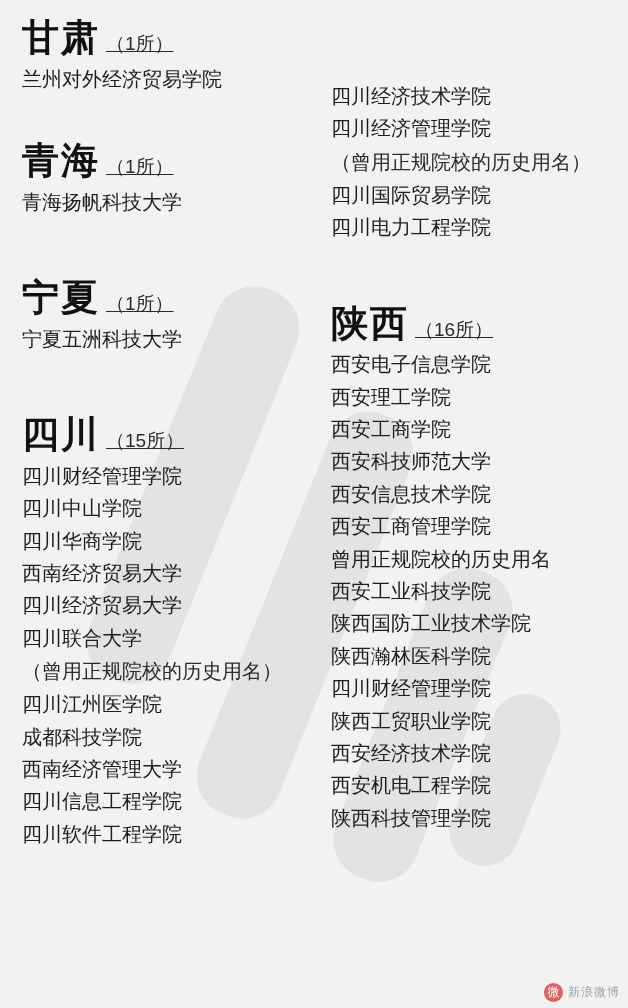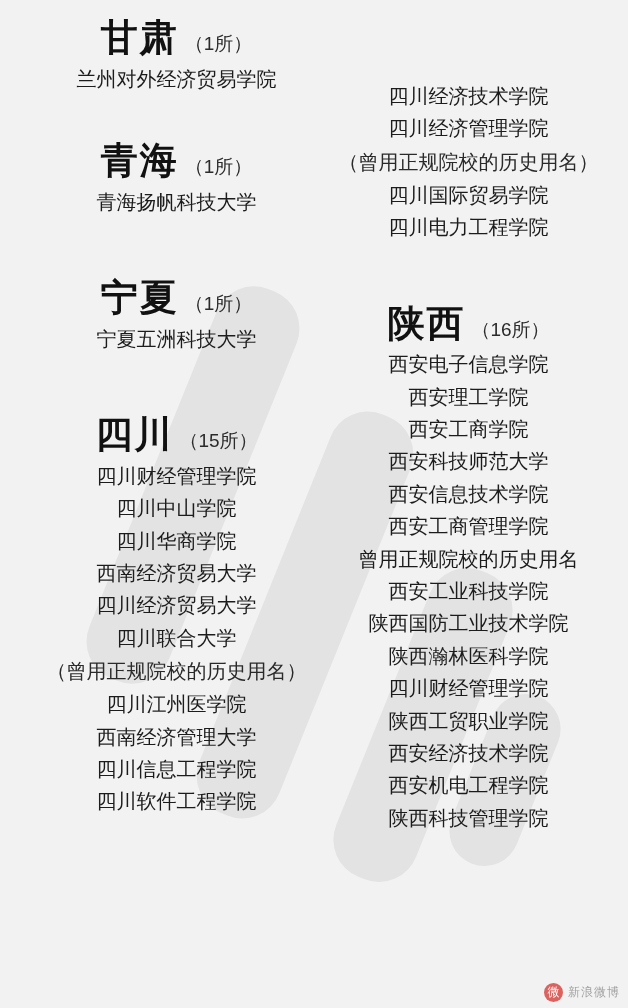--- a/index.html
+++ b/index.html
@@ -60,21 +60,20 @@
   .cols {
     position: relative;
     z-index: 2;
     display: flex;
     padding: 18px 22px 0 22px;
     box-sizing: border-box;
   }
   .col {
     display: flex;
     flex-direction: column;
-    align-items: center;
   }
   .col-left {
     width: 310px;
   }
   .col-right {
     width: 276px;
     padding-top: 62px;
   }
   .province {
     display: flex;
@@ -87,20 +86,21 @@
     font-weight: bold;
     letter-spacing: 2px;
     color: #111;
     line-height: 1.1;
   }
   .province .pcount {
     font-size: 19px;
     color: #2b2b2b;
     margin-left: 6px;
     white-space: nowrap;
+    text-decoration: underline;
   }
   .school {
     font-size: 20px;
     line-height: 1.62;
     color: #1c1c1c;
     white-space: nowrap;
   }
   .note {
     font-size: 20px;
     line-height: 1.7;
@@ -181,20 +181,21 @@
         <span class="pcount">（15所）</span>
       </div>
       <div class="school">四川财经管理学院</div>
       <div class="school">四川中山学院</div>
       <div class="school">四川华商学院</div>
       <div class="school">西南经济贸易大学</div>
       <div class="school">四川经济贸易大学</div>
       <div class="school">四川联合大学</div>
       <div class="note">（曾用正规院校的历史用名）</div>
       <div class="school">四川江州医学院</div>
+      <div class="school">成都科技学院</div>
       <div class="school">西南经济管理大学</div>
       <div class="school">四川信息工程学院</div>
       <div class="school">四川软件工程学院</div>
     </div>
 
     <div class="col col-right">
       <div class="school">四川经济技术学院</div>
       <div class="school">四川经济管理学院</div>
       <div class="note">（曾用正规院校的历史用名）</div>
       <div class="school">四川国际贸易学院</div>

